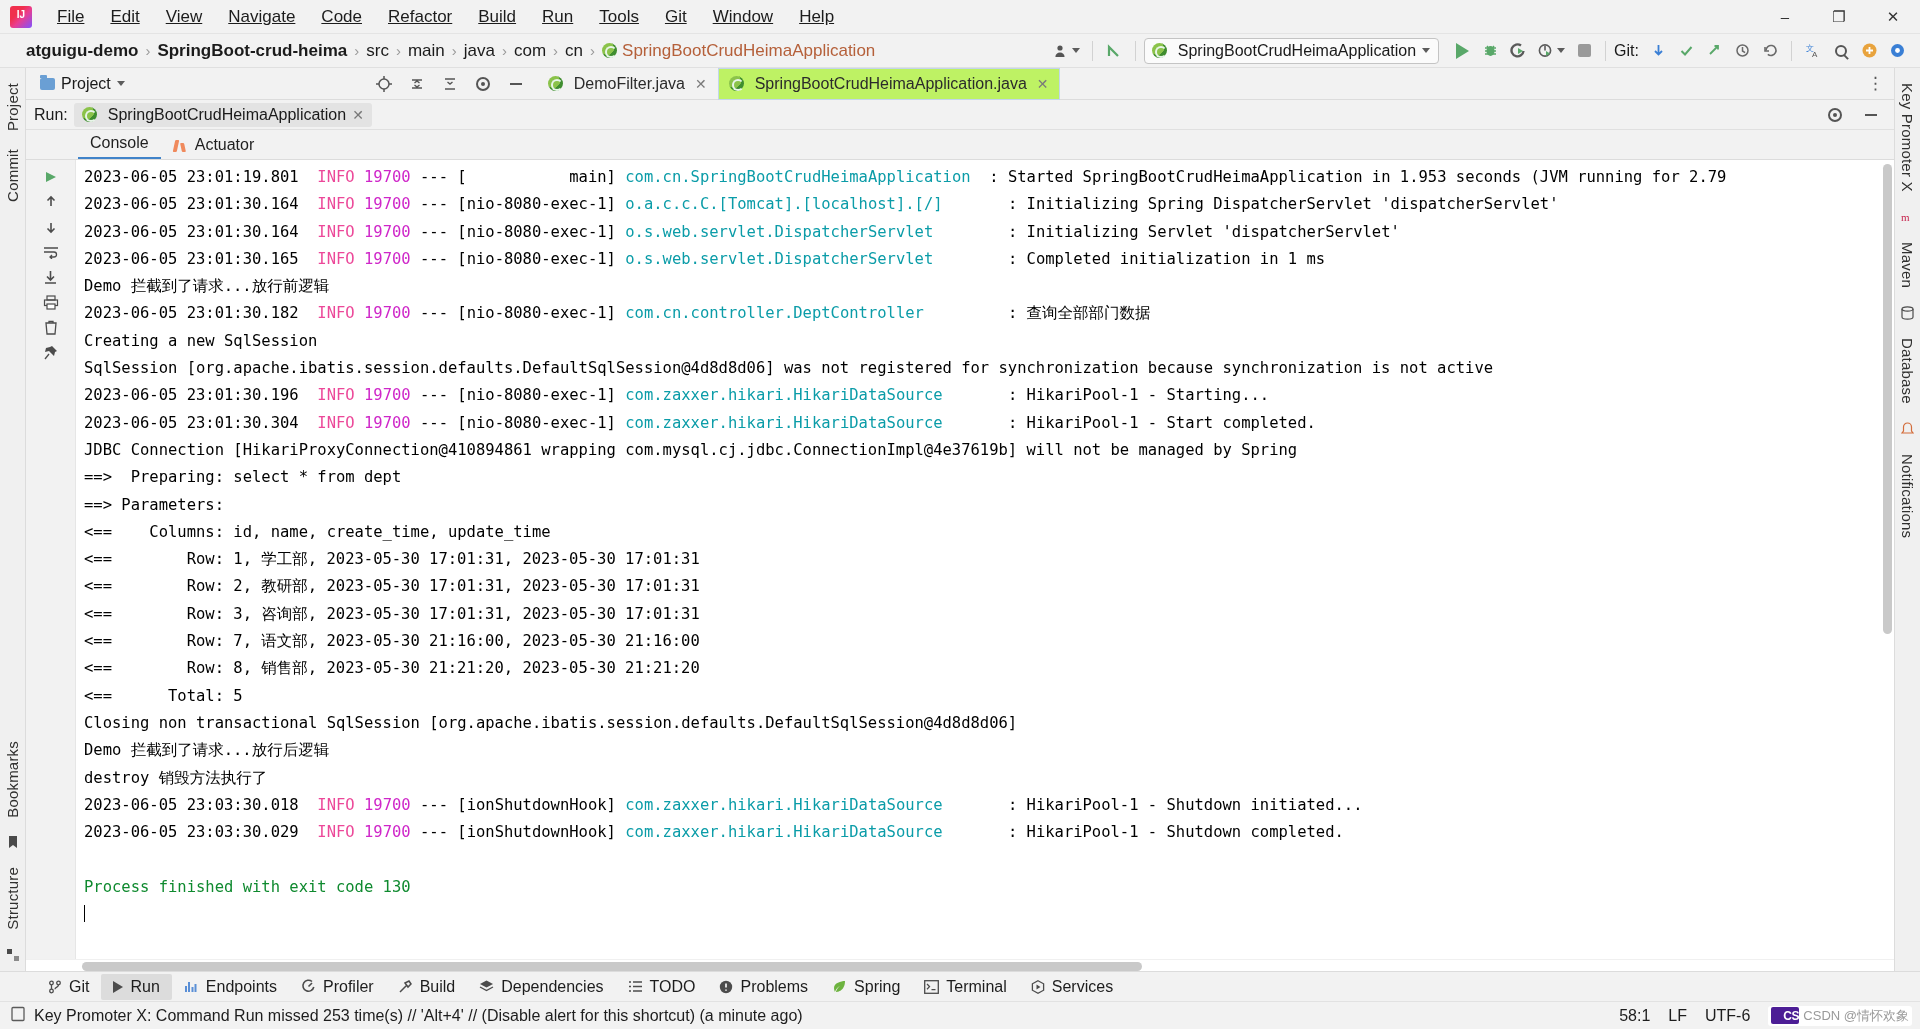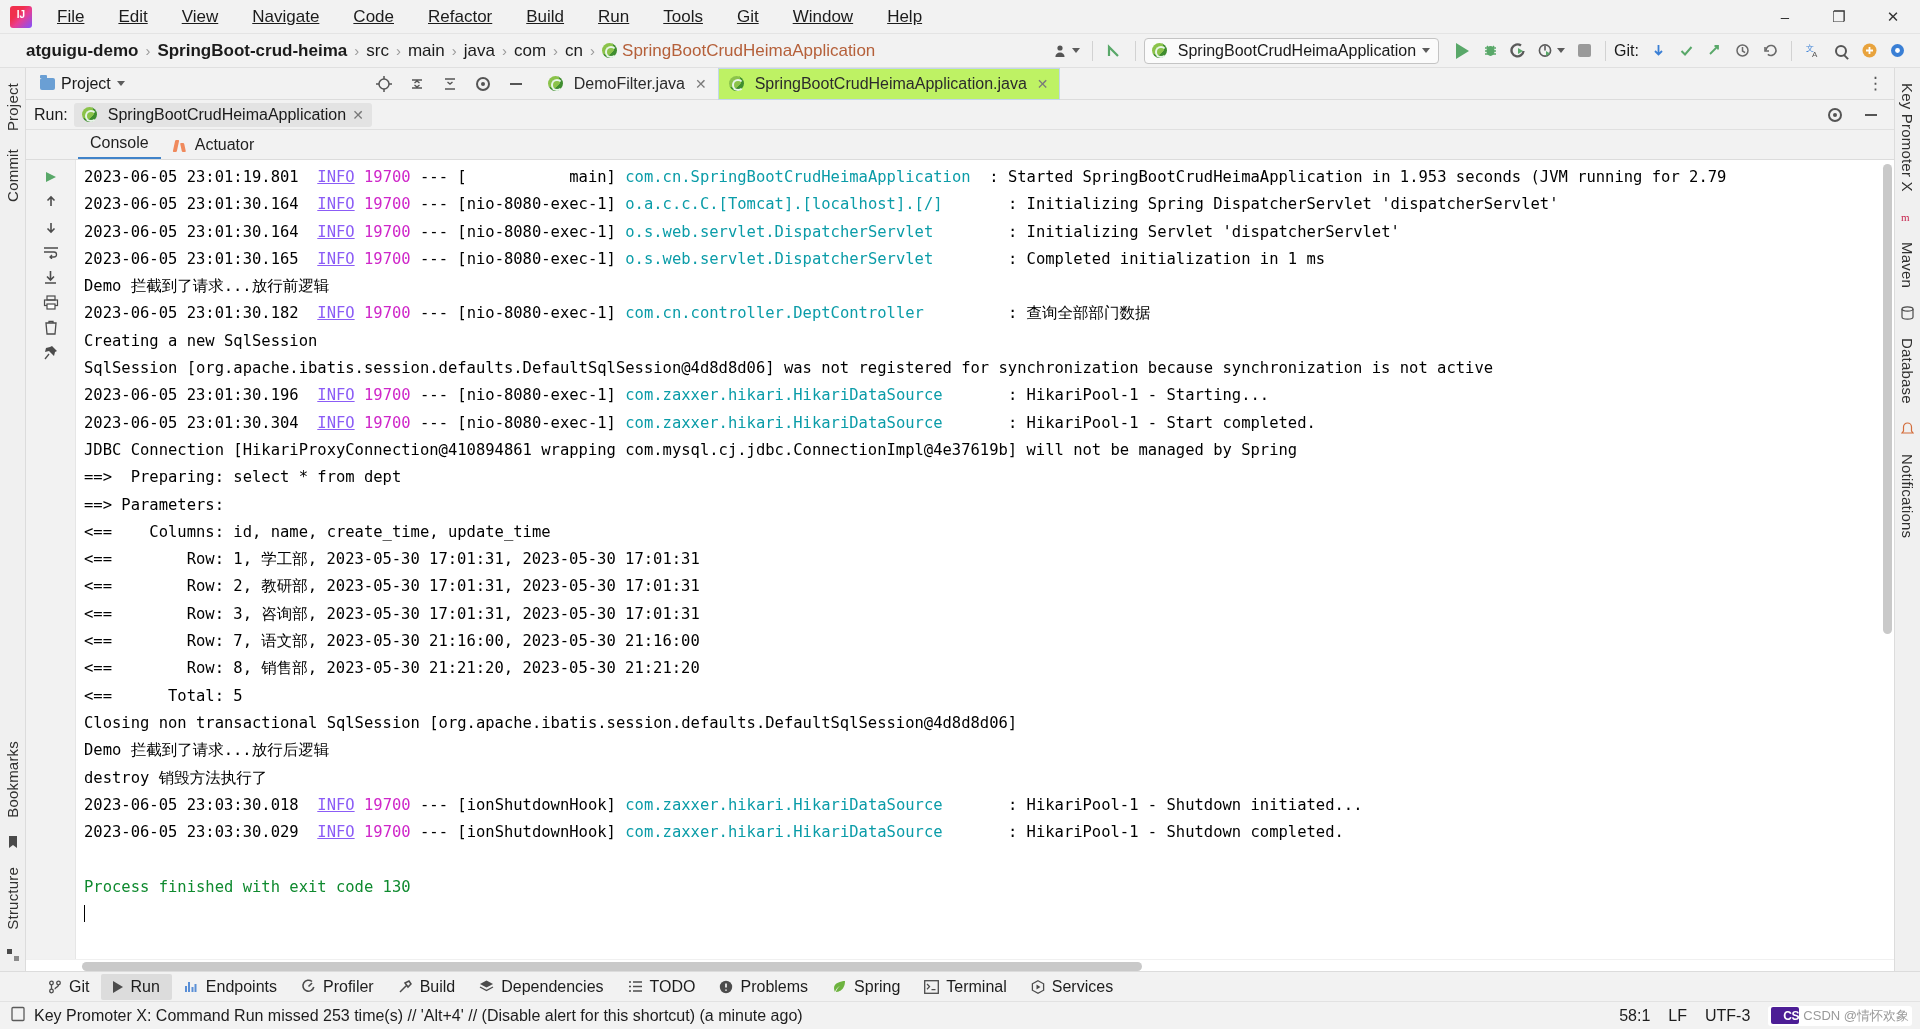--- a/index.html
+++ b/index.html
@@ -26,21 +26,21 @@
     width: 22px; height: 22px; margin-left: 10px; margin-right: 14px;
     border-radius: 3px;
     background: linear-gradient(135deg,#f0304d 0%,#f0304d 33%,#ea3d8f 55%,#7f52ff 100%);
     position: relative; flex: 0 0 22px;
   }
   .ij-logo::after {
     content: "IJ"; position: absolute; left: 0; right: 0; top: 3px;
     text-align: center; color: #fff; font-size: 10px; font-weight: bold;
     font-family: "Liberation Sans", sans-serif;
   }
-  .menubar { display: flex; align-items: center; gap: 12px; }
+  .menubar { display: flex; align-items: center; gap: 4px; }
   .menubar .mi {
     padding: 4px 11px; font-size: 17px; color: #1c1c1c; cursor: default;
     white-space: nowrap;
   }
   .menubar .mi u { text-decoration: underline; }
   .win-title {
     position: absolute; left: 0; right: 0; text-align: center;
     font-size: 17px; color: #3c3c3c; pointer-events: none;
   }
   .win-ctrls { margin-left: auto; display: flex; height: 34px; z-index: 2; }
@@ -160,21 +160,21 @@
   }
   .gic { width: 24px; height: 22px; display:flex;align-items:center;justify-content:center; color:#4c4c4c; }
   .console {
     flex: 1 1 auto; overflow: hidden; position: relative;
     font-family: "DejaVu Sans Mono", monospace;
     font-size: 15.5px; line-height: 27.3px;
     padding: 4px 0 0 8px; white-space: pre; color: #000;
     background: #fff;
   }
   .console .ln { white-space: pre; }
-  .c-info { color: #8b5cf6; text-decoration: underline; }
+  .c-info { color: #ec4899; }
   .c-pid  { color: #cf27c9; }
   .c-cls  { color: #0b9ca8; }
   .c-ok   { color: #0f8a2f; }
   .caret { display:inline-block; width:1px; height:17px; background:#000; vertical-align:-3px; }
 
   
   .vscroll {
     position: absolute; right: 2px; top: 4px; width: 10px; bottom: 14px;
   }
   .vthumb { position:absolute; right:0; width:9px; background:#c9c9c9; border-radius:5px; }
@@ -617,21 +617,21 @@
   <div class="statusbar">
     <span>
       <svg width="16" height="16" viewBox="0 0 16 16">
           <rect x="2" y="1.5" width="12" height="13" stroke="#5a5a5a" stroke-width="1.3" fill="none" rx="1"></rect>
         </svg>
     </span>
     <span>Key Promoter X: Command Run missed 253 time(s) // 'Alt+4' // (Disable alert for this shortcut) (a minute ago)</span>
     <div class="status-right">
       <span>58:1</span>
       <span>LF</span>
-      <span>UTF-3</span>
+      <span>UTF-6</span>
       <span class="csdn-badge">
         <span class="csdn-logo">CSDN</span>
         <span class="wm">CSDN @情怀欢象</span>
       </span>
     </div>
   </div>
 
 </div>
 
 </body></html>

